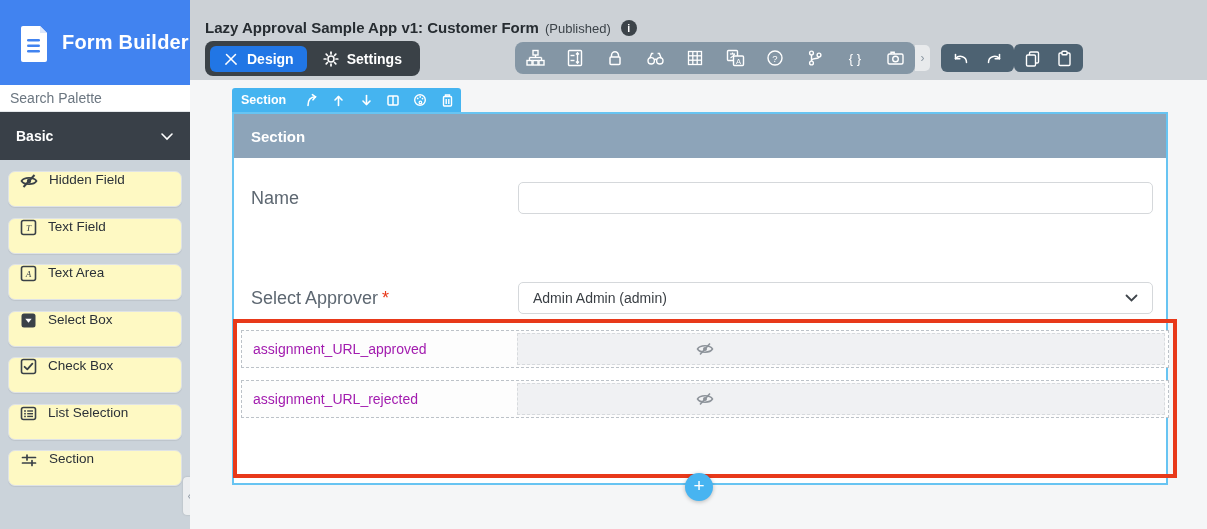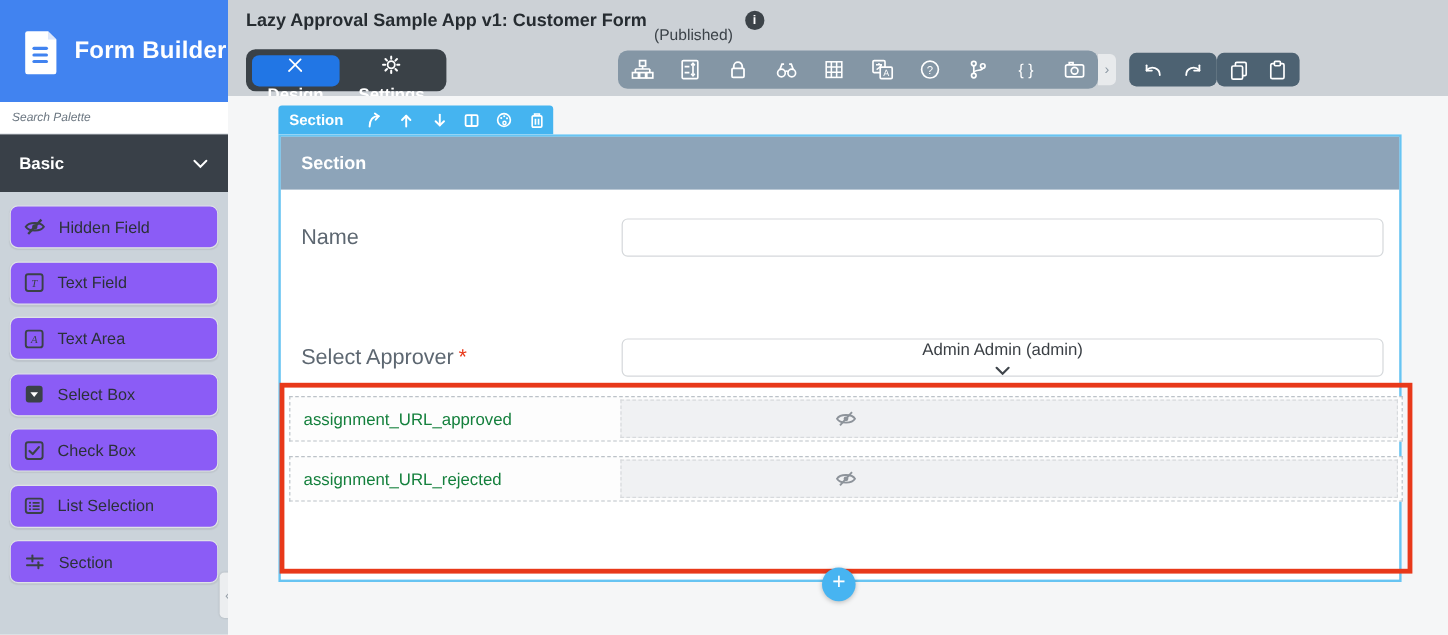--- a/index.html
+++ b/index.html
@@ -9,42 +9,42 @@
     font-family:"Liberation Sans", sans-serif;
     background:#f5f6f7;
   }
   svg { display:block; }
 
   
   .sidebar { position:absolute; left:0; top:0; width:190px; height:529px; background:#cbd3da; }
   .brand { height:85px; background:#4183f0; display:flex; align-items:center; padding-left:20px; gap:12px; }
   .brand-title { color:#fff; font-size:20px; font-weight:bold; letter-spacing:.2px; }
   .search-row { height:27px; background:#ffffff; border-bottom:1px solid #e4e7ea; display:flex; align-items:center; }
-  .search-row input { border:none; outline:none; width:100%; padding:0 10px; font-size:10px; color:#6d28d9; background:transparent; font-family:inherit;font-style:italic; }
+  .search-row input { border:none; outline:none; width:100%; padding:0 10px; font-size:14px; color:#6d28d9; background:transparent; font-family:inherit; }
   .search-row input::placeholder { color:#6b7680; opacity:1; }
   .accordion { height:48px; background:#394048; color:#fff; display:flex; align-items:center; justify-content:space-between; padding:0 16px; font-size:14px; font-weight:bold; }
   .palette { padding:11px 8px 0 8px; display:flex; flex-direction:column; gap:10.5px; }
-  .p-item { height:36px; flex:0 0 36px; background:#8b5cf6; border:1px solid #dfe3e6; border-radius:7px;
-            display:flex; align-items:center; padding-left:11px; gap:11px;
+  .p-item { height:36px; flex:0 0 36px; background:#fef9c3; border:1px solid #dfe3e6; border-radius:7px;
+            display:flex; align-items:flex-start; padding-left:11px; gap:11px;
             box-shadow:0 1px 1px rgba(0,0,0,.07); font-size:13.5px; color:#2b3138; }
   .collapse-handle { position:absolute; left:183px; top:477px; width:13px; height:38px; background:#eceef0;
             border-radius:4px; display:flex; align-items:center; justify-content:center;
             color:#98a1aa; font-size:12px; box-shadow:0 0 2px rgba(0,0,0,.18); }
 
   
   .topbar { position:absolute; left:190px; top:0; width:1017px; height:80px; background:#ccd1d6; }
-  .title-row { position:absolute; left:15px; top:9px; display:flex; align-items:flex-start; gap:6px; }
+  .title-row { position:absolute; left:15px; top:9px; display:flex; align-items:flex-end; gap:6px; }
   .app-title { font-size:15px; font-weight:bold; color:#262c31; }
   .app-status { font-size:13px; color:#3c4349;margin-top:12px; }
   .info-icon { width:16px; height:16px; border-radius:50%; background:#3c4349; color:#fff;
                display:flex; align-items:center; justify-content:center; font-size:10.5px; font-weight:bold; margin-left:4px; }
   .tabgroup { position:absolute; left:15px; top:41px; height:35px; background:#3a4147; border-radius:8px;
               display:flex; align-items:center; padding:0 5px; gap:3px; }
   .tab { height:26px; display:flex; align-items:center; gap:8px; padding:0 13px; border-radius:6px;
-         color:#fff; font-size:14px; font-weight:600; cursor:default;flex-direction:column; }
+         color:#fff; font-size:14px; font-weight:600; cursor:default; }
   .tab.active { background:#2176e5; }
   .icon-strip { position:absolute; left:325px; top:42px; height:32px; width:400px; background:#8496a5; border-radius:8px;
                 display:flex; align-items:center; }
   .strip-btn { width:40px; height:32px; display:flex; align-items:center; justify-content:center; }
   .strip-overflow { position:absolute; left:725px; top:45px; width:15px; height:26px; background:#e8eaec;
                     border-radius:0 5px 5px 0; display:flex; align-items:center; justify-content:center;
                     color:#8d99a4; font-size:12px; }
   .pillgroup { position:absolute; top:44px; height:28px; background:#4d6272; border-radius:6px;
                display:flex; align-items:center; padding:0 10px; gap:15px; }
   .pg-undo { left:751px; }
@@ -58,26 +58,26 @@
   .st-btn { width:29px; height:24px; display:flex; align-items:center; justify-content:center; }
   .section { position:absolute; left:42px; top:32px; width:936px; height:373px; border:2px solid #67c4f2; background:#fff; }
   .section-header { height:44px; background:#8da4b9; display:flex; align-items:center; padding-left:17px;
                     color:#fff; font-size:15px; font-weight:bold; }
   .f-row { position:absolute; left:0; width:100%; height:34px; }
   .f-label { position:absolute; left:17px; top:50%; transform:translateY(-50%); font-size:18px; color:#5d6771; }
   .req { color:#e8391a; margin-left:4px; }
   .t-input { position:absolute; left:284px; top:1px; width:635px; height:32px; border:1px solid #d5d8db;
              border-radius:5px; background:#fff; font-family:inherit; font-size:14px; padding:0 12px; color:#3a3f44; outline:none; }
   .sel { position:absolute; left:284px; top:1px; width:635px; height:32px; border:1px solid #d5d8db;
-         border-radius:5px; background:#fff; display:flex; align-items:center; justify-content:space-between; padding:0 14px;flex-direction:column; }
+         border-radius:5px; background:#fff; display:flex; align-items:center; justify-content:space-between; padding:0 14px; }
   .sel-text { font-size:14px; color:#3a3f44; }
 
   .hidden-group { position:absolute; left:43px; top:239px; width:944px; height:159px; border:4px solid #e8391a; }
   .h-row { position:absolute; left:4px; width:928px; height:38px; border:1px dashed #bcc2c8; background:#fdfdfd; }
-  .h-label { position:absolute; left:11px; top:50%; transform:translateY(-50%); font-size:14px; color:#15803d; }
+  .h-label { position:absolute; left:11px; top:50%; transform:translateY(-50%); font-size:14px; color:#a21caf; }
   .h-box { position:absolute; left:275px; top:2px; width:648px; height:32px; background:#f0f1f3; border:1px dashed #d7dadd; }
   .h-eye { position:absolute; left:178px; top:50%; transform:translateY(-50%); }
 
   .add-btn { position:absolute; left:495px; top:393px; width:28px; height:28px; border-radius:50%; background:#47b4f1;
              color:#fff; font-size:19px; font-weight:normal; display:flex; align-items:center; justify-content:center;
              box-shadow:0 1px 4px rgba(0,0,0,.25); padding-bottom:2px; }
 </style>
 </head>
 <body>
 

